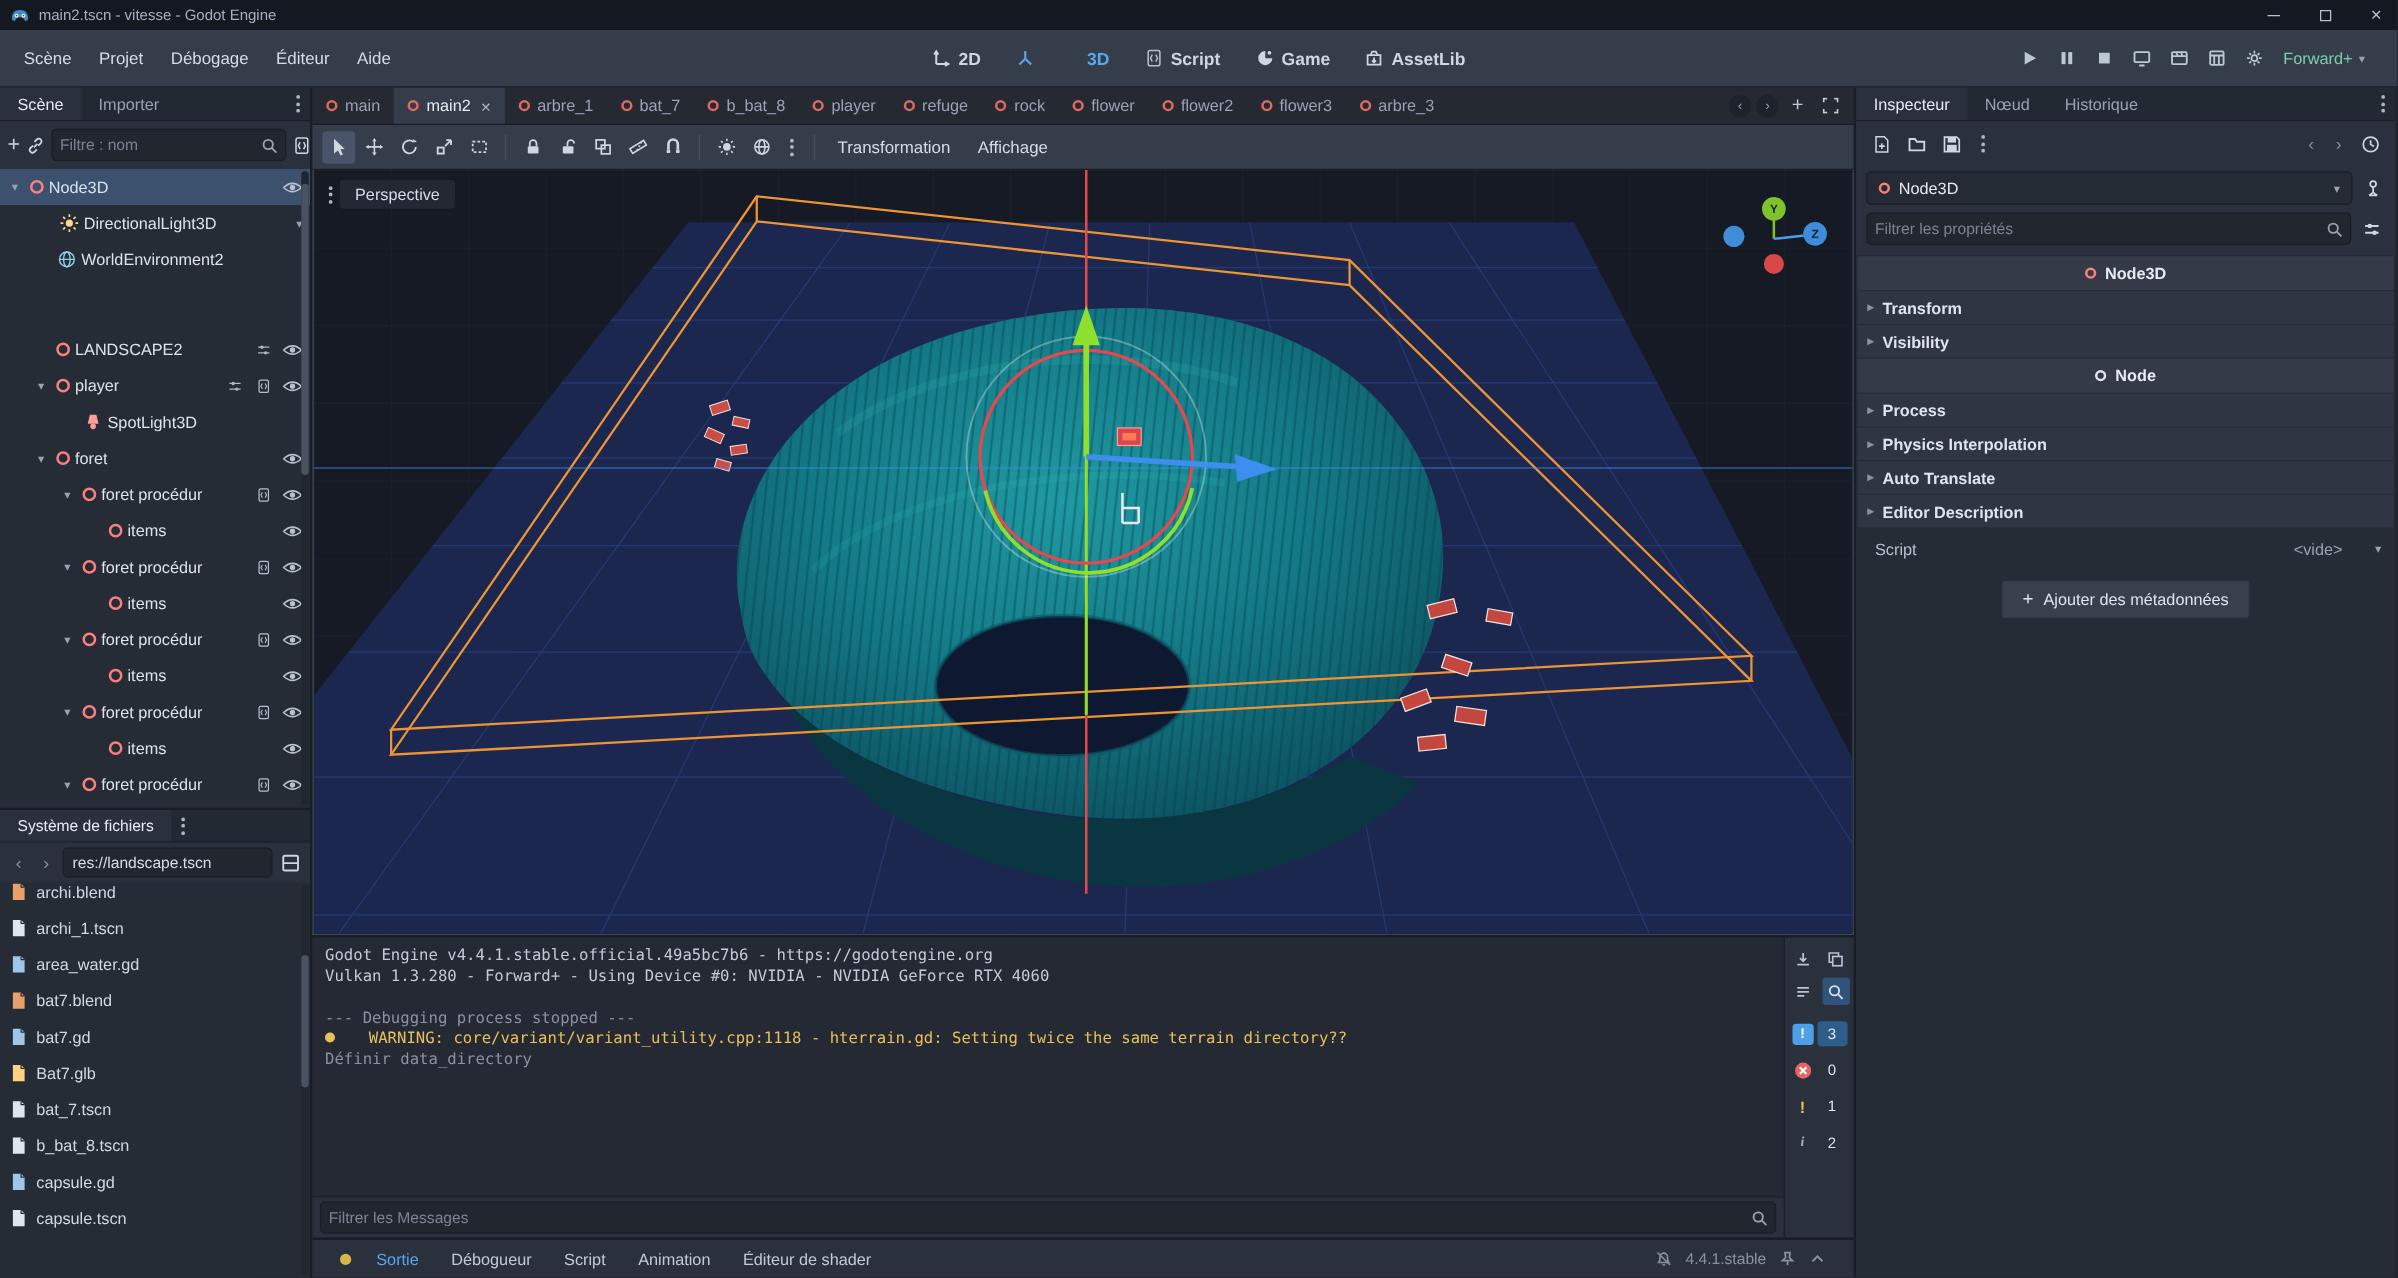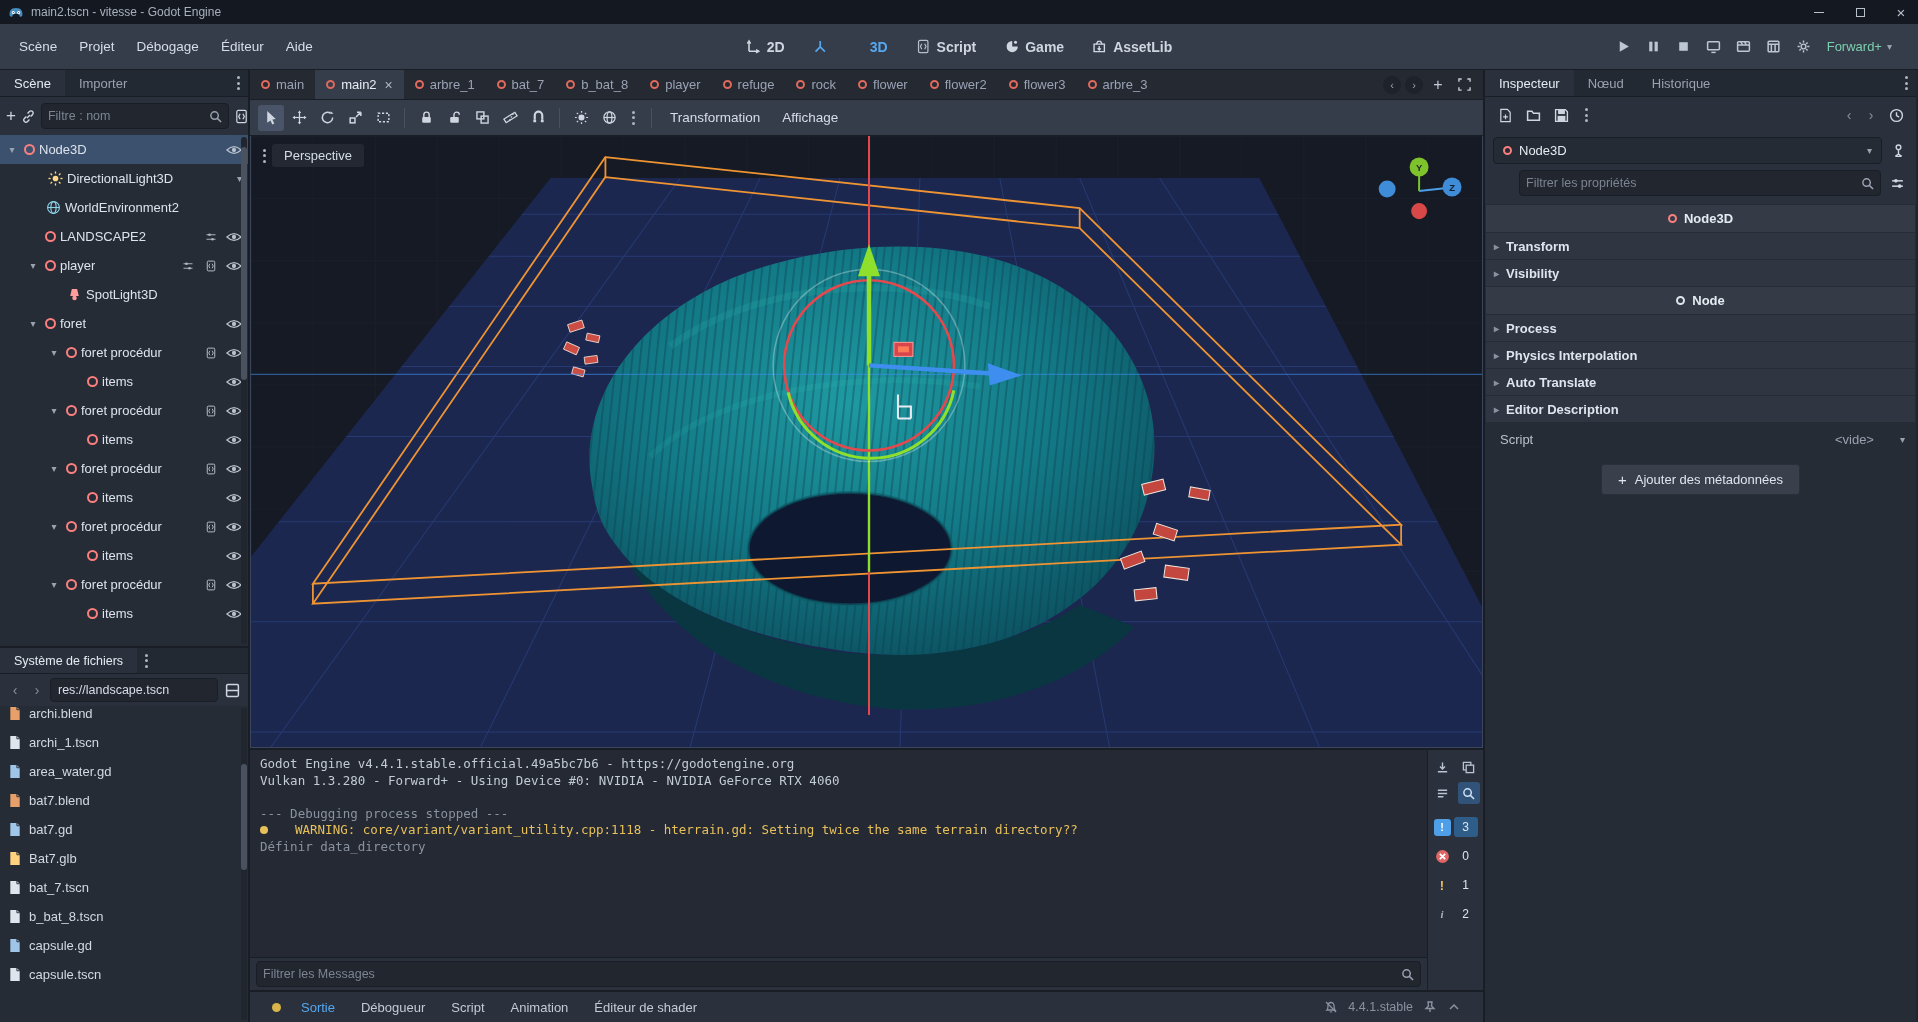--- a/index.html
+++ b/index.html
@@ -142,21 +142,21 @@
   .bb-right{margin-left:auto;display:flex;align-items:center;gap:10px;color:#8a92a0;font-size:12.5px;}
   .bb-right svg{width:14px;height:14px;color:#8a92a0;}
 
   
   .insp-toolbar{display:flex;align-items:center;gap:4px;padding:6px 8px;background:var(--chrome);}
   .insp-toolbar .spacer{flex:1;}
   .node-row{display:flex;align-items:center;gap:6px;padding:4px 8px;background:var(--chrome);}
   .node-select{flex:1;height:27px;background:#252b35;border:1px solid var(--line);border-radius:4px;display:flex;align-items:center;gap:7px;padding:0 9px;}
   .node-select .lbl{flex:1;font-size:13px;color:#e6ebf2;}
   .node-select .ch{color:#9aa2b0;font-size:10px;}
-  .insp-filter{display:flex;align-items:center;gap:5px;padding:2px 8px 8px;background:var(--chrome);margin-left:26px;}
+  .insp-filter{display:flex;align-items:center;gap:5px;padding:2px 8px 8px;background:var(--chrome);}
   .insp-body{flex:1;background:var(--panel);overflow:hidden;padding:0 1px;}
   .insp-cat{height:27px;display:flex;align-items:center;justify-content:center;gap:7px;background:#343b47;font-size:13px;color:#e6ebf2;margin-top:1px;}
   .insp-group{height:26px;display:flex;align-items:center;gap:7px;background:#2f3541;margin-top:1px;padding:0 8px;font-weight:bold;font-size:13px;color:#dfe5ee;}
   .insp-group .ga{color:#8a92a0;font-size:10px;}
   .prop-row{height:34px;display:flex;align-items:center;padding:0 10px 0 14px;font-size:13px;color:#b8c0cc;}
   .prop-row .val{margin-left:auto;color:#9aa2b0;}
   .prop-row .ch{color:#9aa2b0;font-size:10px;margin-left:26px;}
   .meta-row{display:flex;justify-content:center;padding:8px 0;}
   .meta-btn{display:flex;align-items:center;gap:8px;background:#39404c;border:1px solid #2a303a;border-radius:3px;padding:6px 16px;font-size:13px;color:#dfe5ee;}
   .meta-btn .plus{font-size:15px;}
@@ -375,21 +375,21 @@
             <span class="nicon">
               <svg viewBox="0 0 16 16" fill="none" stroke="#8ed0e8" stroke-width="1.2">
                 <circle cx="8" cy="8" r="6.3"></circle>
                 <ellipse cx="8" cy="8" rx="2.8" ry="6.3"></ellipse>
                 <line x1="1.7" y1="8" x2="14.3" y2="8"></line>
               </svg>
             </span>
             <span class="tl">WorldEnvironment2</span>
             <span class="trail"></span>
           </div>
-          <div class="tree-row" style="padding-left: 25px;">
+          <div class="tree-row" style="padding-left: 25px; margin-top: 43px;">
             <span class="tw"></span>
             <span class="ring"></span>
             <span class="tl">LANDSCAPE2</span>
             <span class="trail">
               <span class="ti">
                 <svg viewBox="0 0 16 16" stroke="#aeb6c2" stroke-width="1.3" fill="#aeb6c2">
                   <line x1="2" y1="5" x2="14" y2="5"></line>
                   <line x1="2" y1="11" x2="14" y2="11"></line>
                   <circle cx="6" cy="5" r="1.8" stroke="none"></circle>
                   <circle cx="10" cy="11" r="1.8" stroke="none"></circle>

